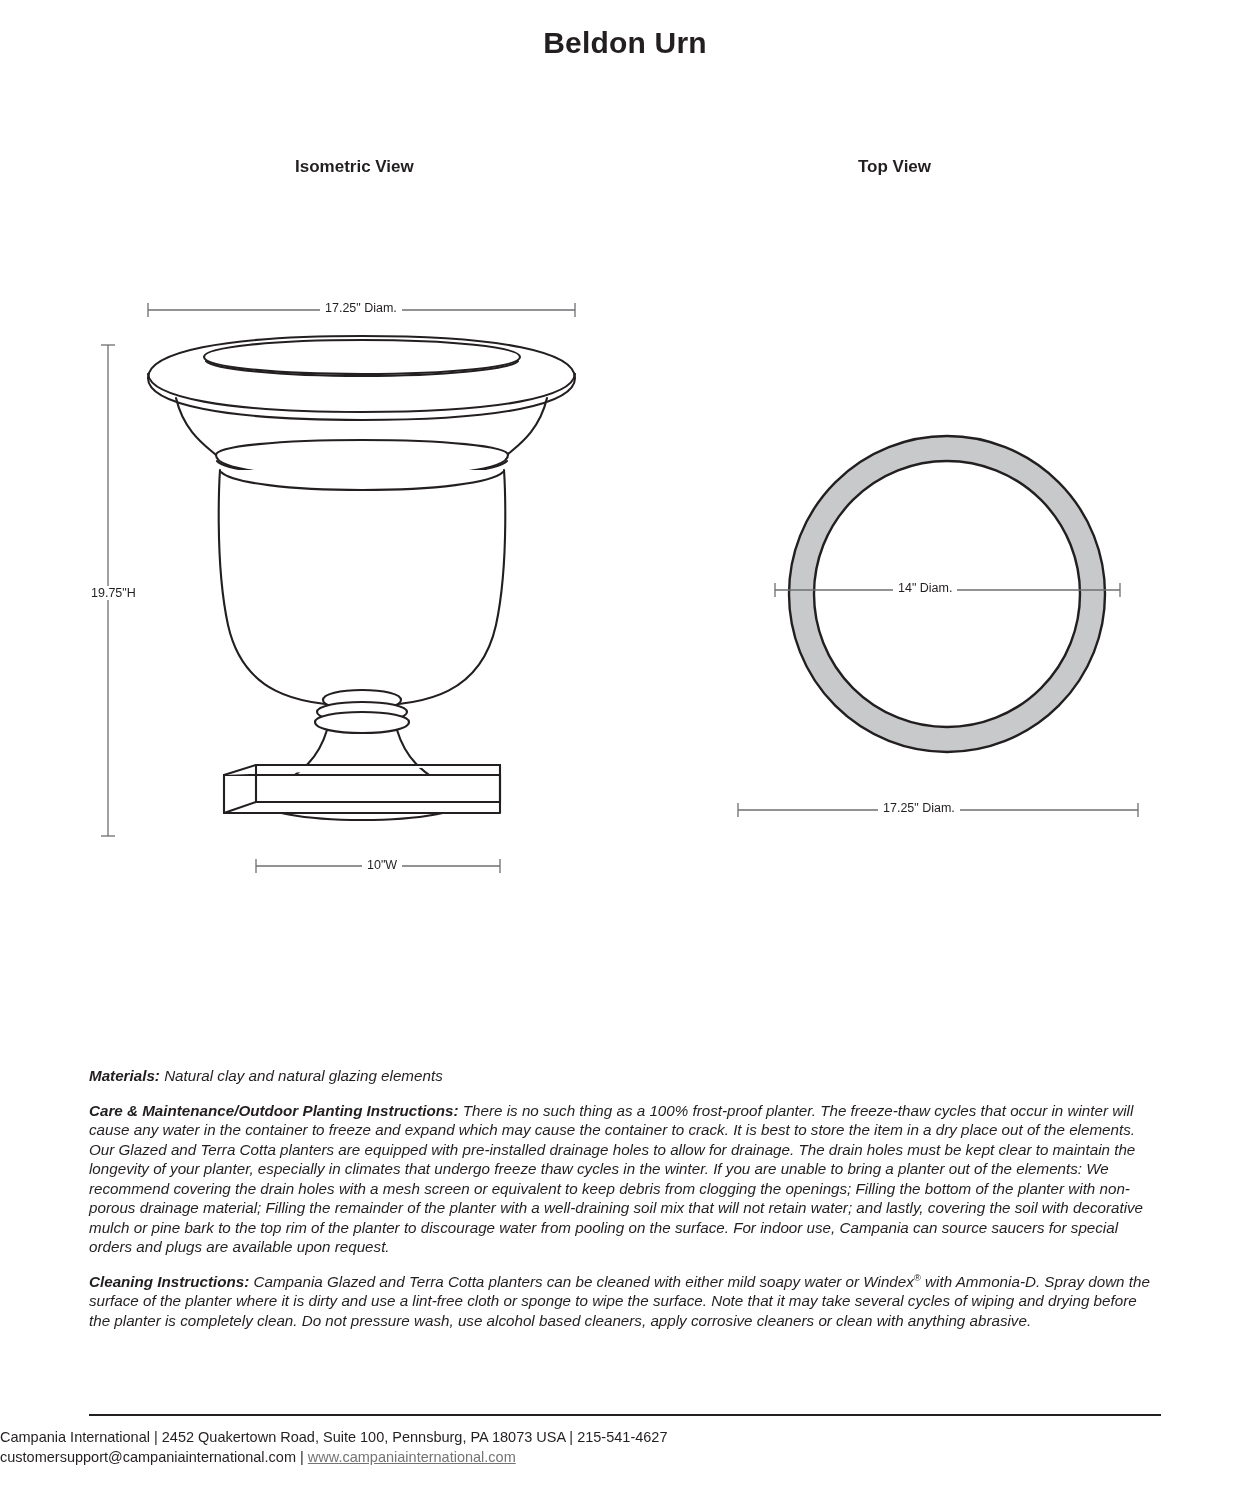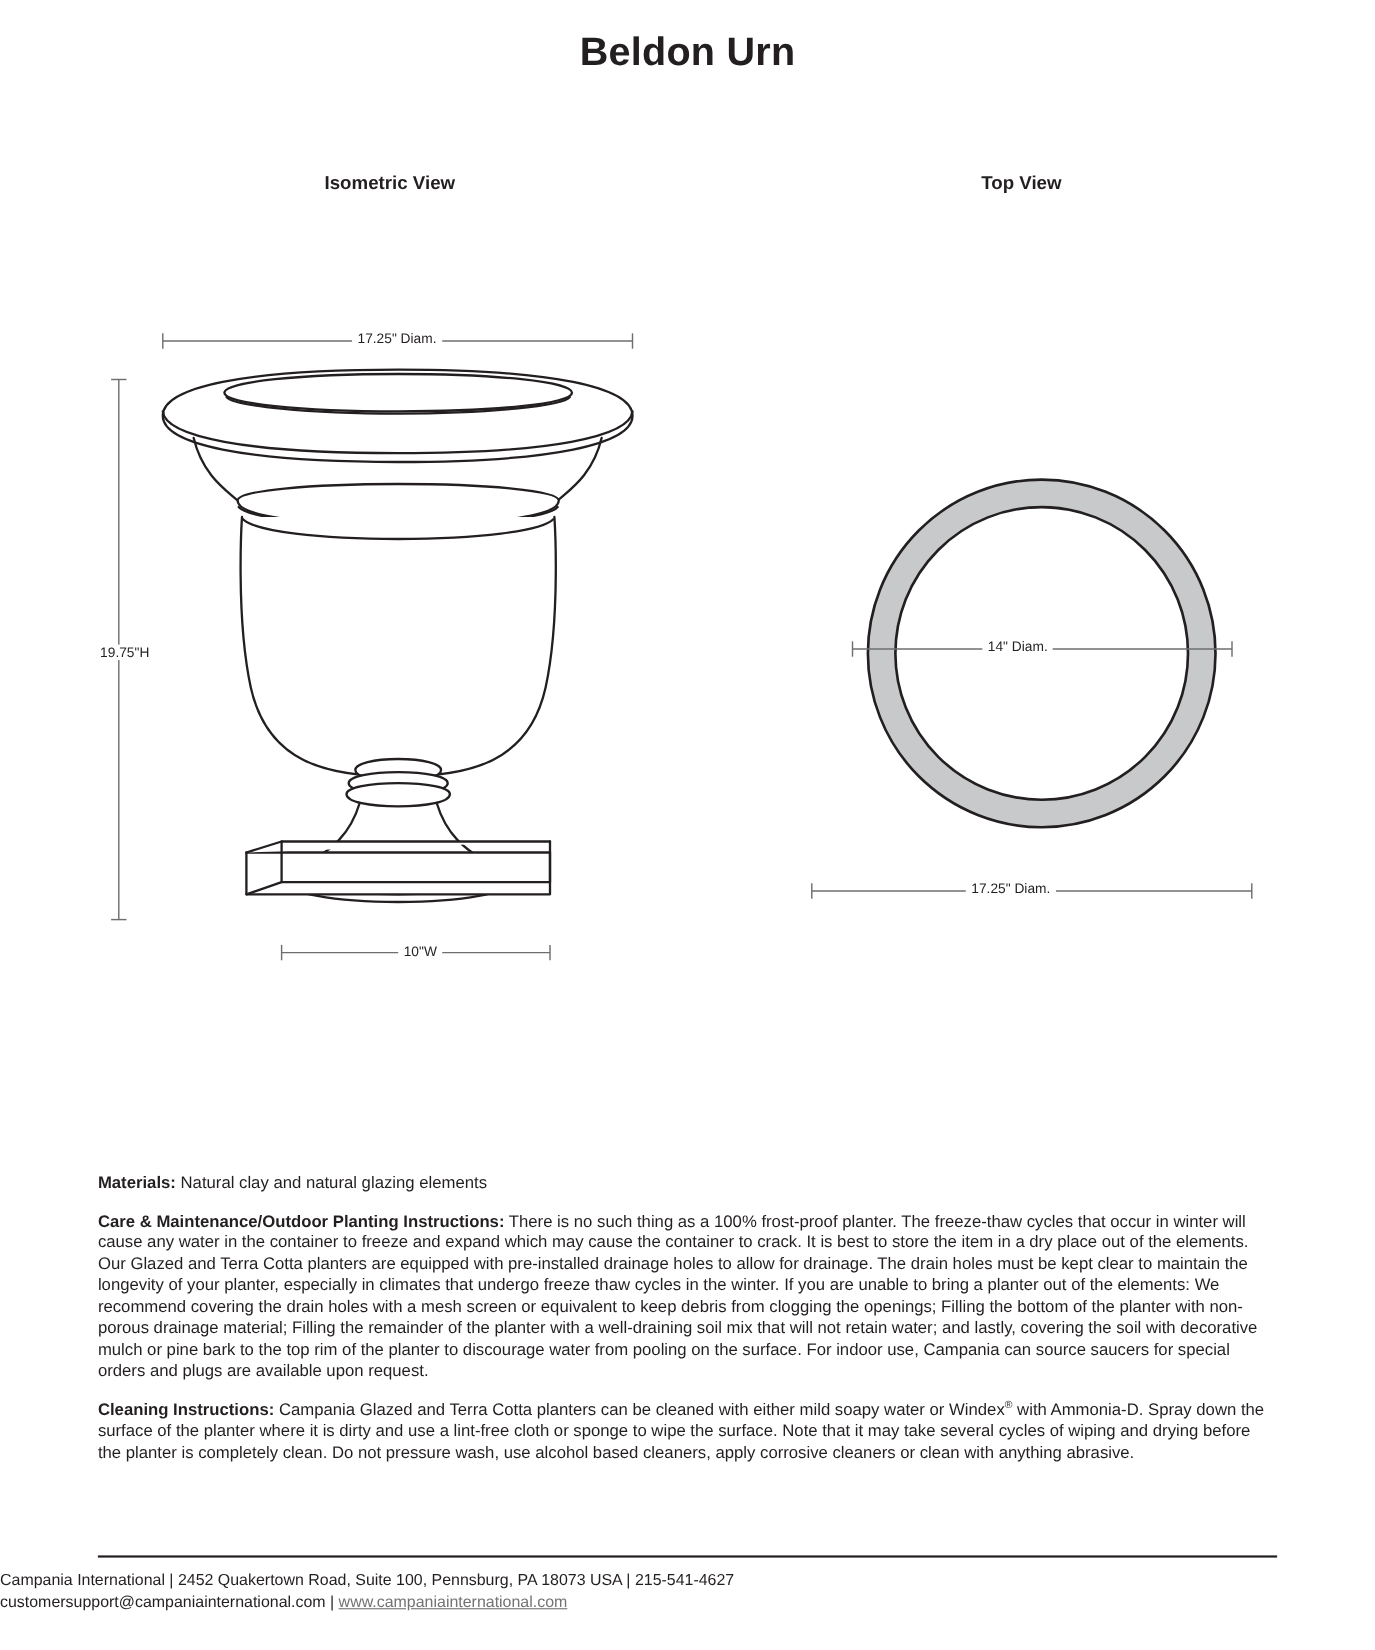--- a/index.html
+++ b/index.html
@@ -14,37 +14,37 @@
     overflow: hidden;
   }
 
   
   .page-title {
     position: absolute;
     top: 26px;
     left: 0;
     width: 1250px;
     text-align: center;
-    font-size: 36px;
+    font-size: 30px;
     font-weight: bold;
     letter-spacing: 0.2px;
     color: #231f20;
   }
 
   
   .view-label {
     position: absolute;
     font-size: 17px;
     font-weight: bold;
     color: #231f20;
     white-space: nowrap;
     text-align: right;
   }
   #iso-label { top: 157px; left: 295px; }
-  #top-label { top: 157px; left: 892px; }
+  #top-label { top: 157px; left: 858px; }
 
   
   .drawing {
     position: absolute;
     top: 0; left: 0;
     width: 1250px;
     height: 1500px;
     pointer-events: none;
   }
 
@@ -63,20 +63,21 @@
   #dim-iso-w     { top: 858px; left: 362px; }
   #dim-top-inner { top: 581px; left: 893px; }
   #dim-top-outer { top: 801px; left: 878px; }
 
   
   .content {
     position: absolute;
     top: 1066px;
     left: 89px;
     width: 1072px;
+    font-style: italic;
   }
   .para {
     font-size: 15.2px;
     line-height: 1.285;
     color: #231f20;
     margin: 0 0 15px 0;
     text-align: left;
   }
   .para:last-child { margin-bottom: 4px; }
   .para b { font-weight: bold; }

